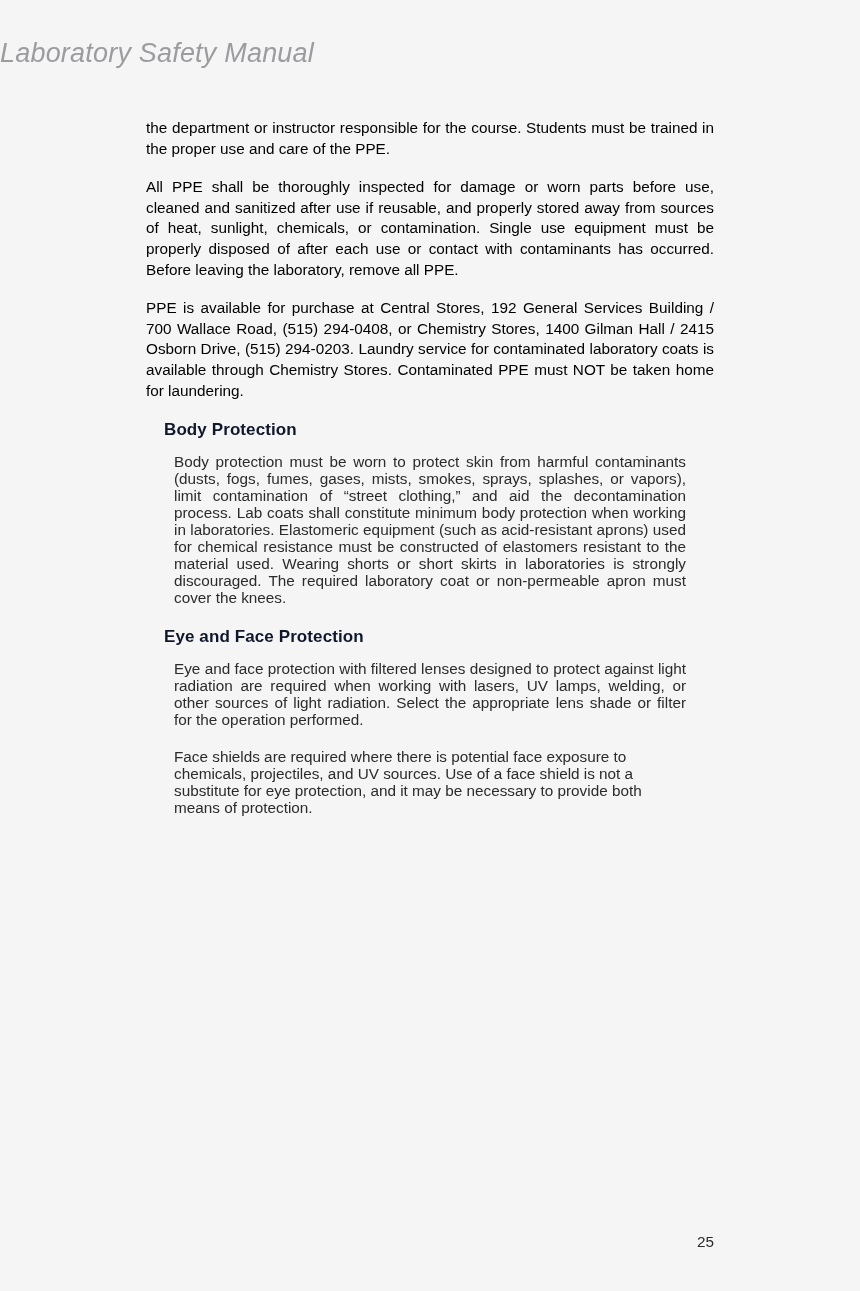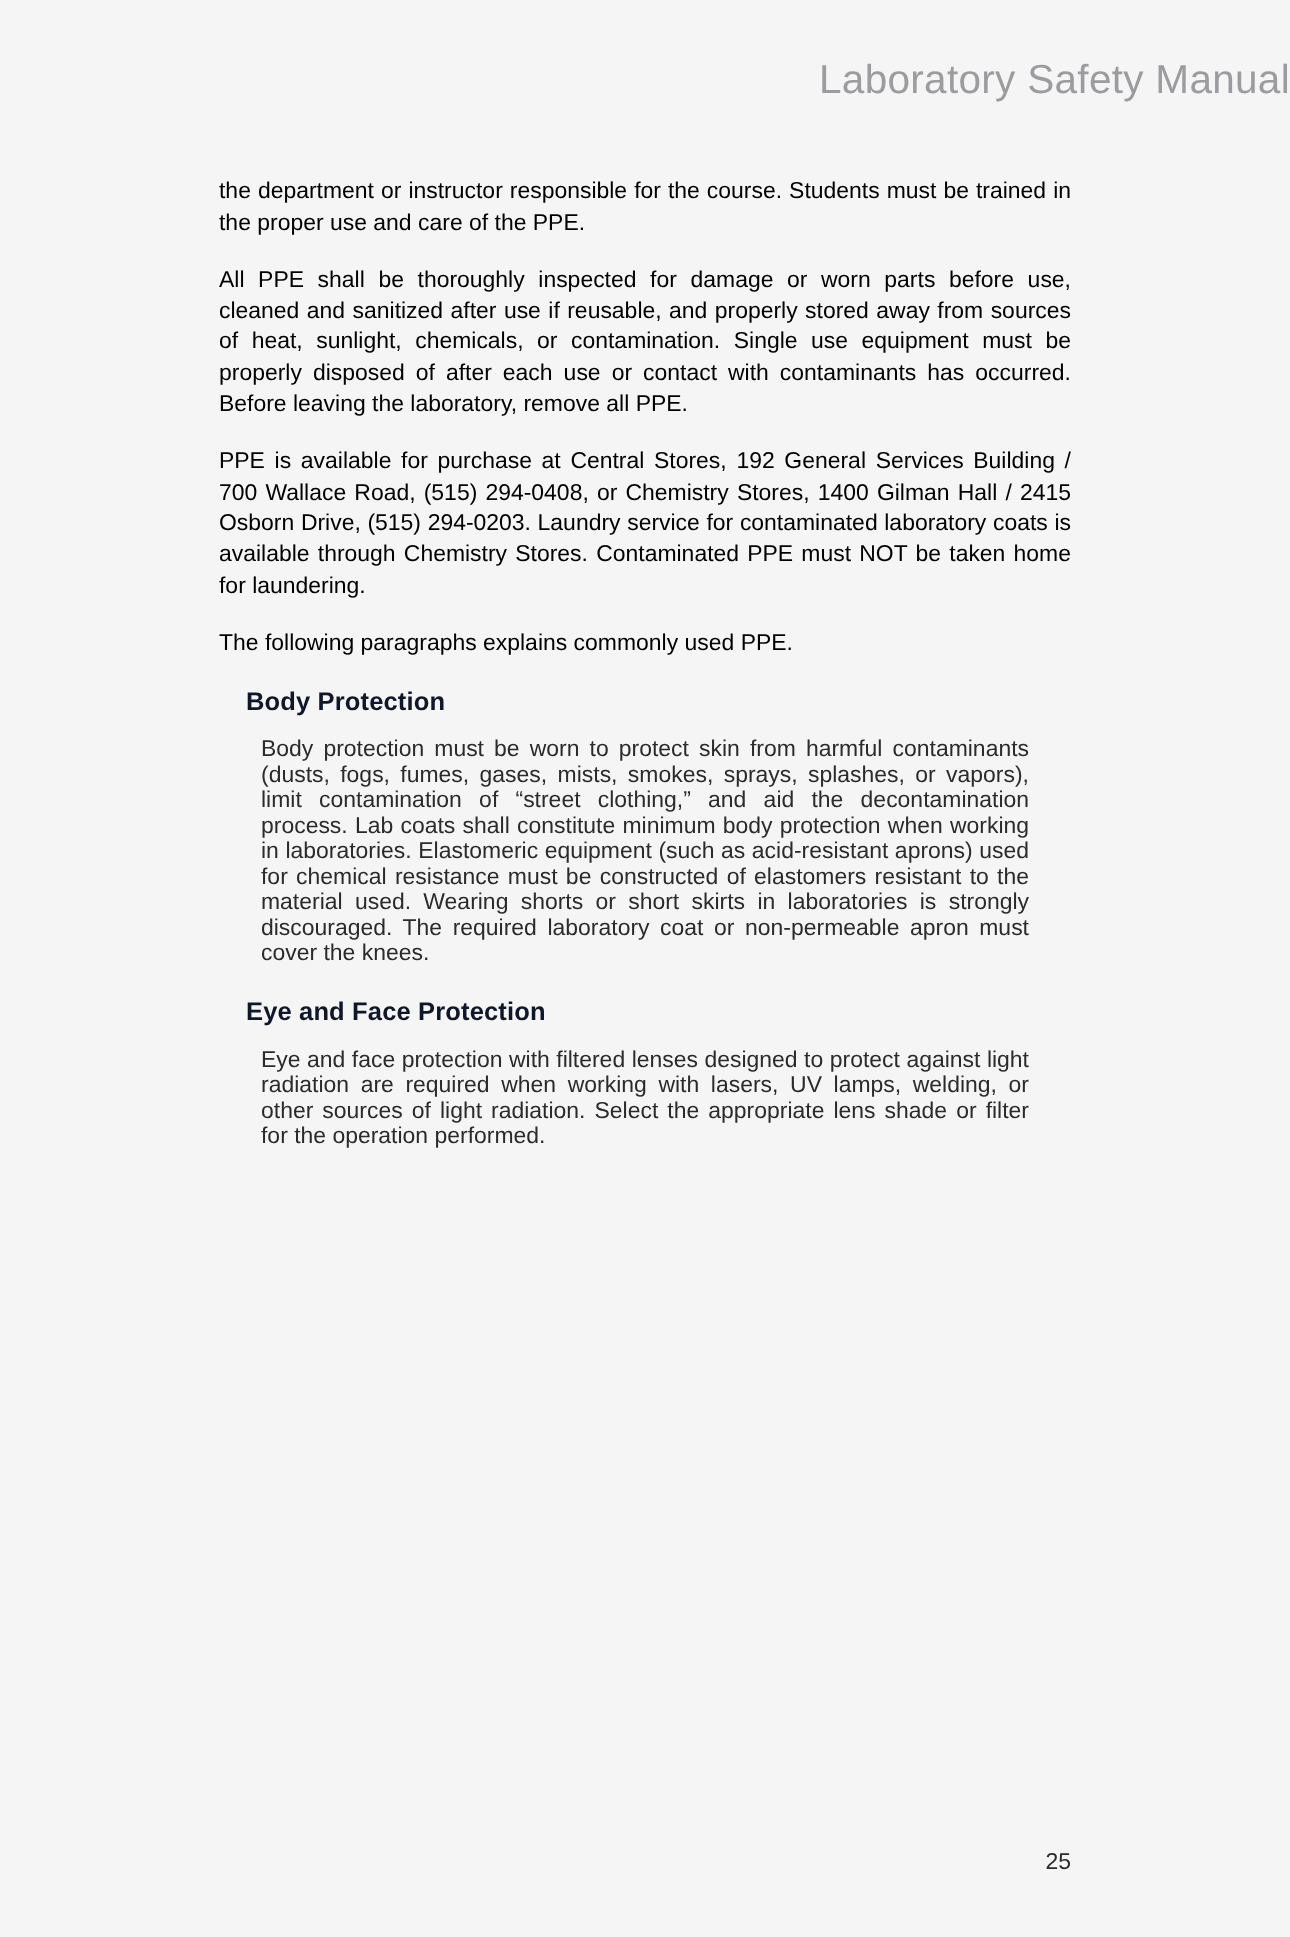--- a/index.html
+++ b/index.html
@@ -19,26 +19,27 @@
     width: 860px;
     height: 1291px;
     background: #f5f5f5;
     box-sizing: border-box;
   }
   .doc-title {
     position: absolute;
     top: 36px;
     left: 0;
     width: 860px;
-    text-align: right;
+    text-align: left;
     font-size: 27px;
     line-height: 34px;
     font-weight: 400;
     color: #9c9ca0;
     letter-spacing: 0.2px;
+    font-style: italic;
   }
   .content {
     position: absolute;
     top: 118px;
     left: 146px;
     width: 568px;
   }
   p.body-par {
     margin: 0 0 18px 0;
     font-size: 15.3px;
@@ -102,33 +103,33 @@
   <div class="doc-title">Laboratory Safety Manual</div>
 
   <div class="content">
 
     <p class="body-par">the department or instructor responsible for the course. Students must be trained in the proper use and care of the PPE.</p>
 
     <p class="body-par">All PPE shall be thoroughly inspected for damage or worn parts before use, cleaned and sanitized after use if reusable, and properly stored away from sources of heat, sunlight, chemicals, or contamination. Single use equipment must be properly disposed of after each use or contact with contaminants has occurred. Before leaving the laboratory, remove all PPE.</p>
 
     <p class="body-par">PPE is available for purchase at Central Stores, 192 General Services Building / 700 Wallace Road, (515) 294-0408, or Chemistry Stores, 1400 Gilman Hall / 2415 Osborn Drive, (515) 294-0203. Laundry service for contaminated laboratory coats is available through Chemistry Stores. Contaminated PPE must NOT be taken home for laundering.</p>
 
-    <p class="body-par last-intro noindentjust">The following paragraphs explains commonly used PPE.</p>
 
     <div class="section sec-body">
       <h2 class="section-heading">Body Protection</h2>
       <p class="section-par">Body protection must be worn to protect skin from harmful contaminants (dusts, fogs, fumes, gases, mists, smokes, sprays, splashes, or vapors), limit contamination of “street clothing,” and aid the decontamination process. Lab coats shall constitute minimum body protection when working in laboratories. Elastomeric equipment (such as acid-resistant aprons) used for chemical resistance must be constructed of elastomers resistant to the material used. Wearing shorts or short skirts in laboratories is strongly discouraged. The required laboratory coat or non-permeable apron must cover the knees.</p>
     </div>
 
     <div class="section sec-eye">
       <h2 class="section-heading">Eye and Face Protection</h2>
       <p class="section-par">Eye and face protection with filtered lenses designed to protect against light radiation are required when working with lasers, UV lamps, welding, or other sources of light radiation. Select the appropriate lens shade or filter for the operation performed.</p>
     </div>
 
     <div class="section sec-face">
+      <p class="section-par ragged">Face shields are required where there is potential face exposure to chemicals, projectiles, and UV sources. Use of a face shield is not a substitute for eye protection, and it may be necessary to provide both means of protection.</p>
     </div>
 
     <div class="section sec-hand">
     </div>
 
   </div>
 
   <div class="page-number">25</div>
 
 </div>

